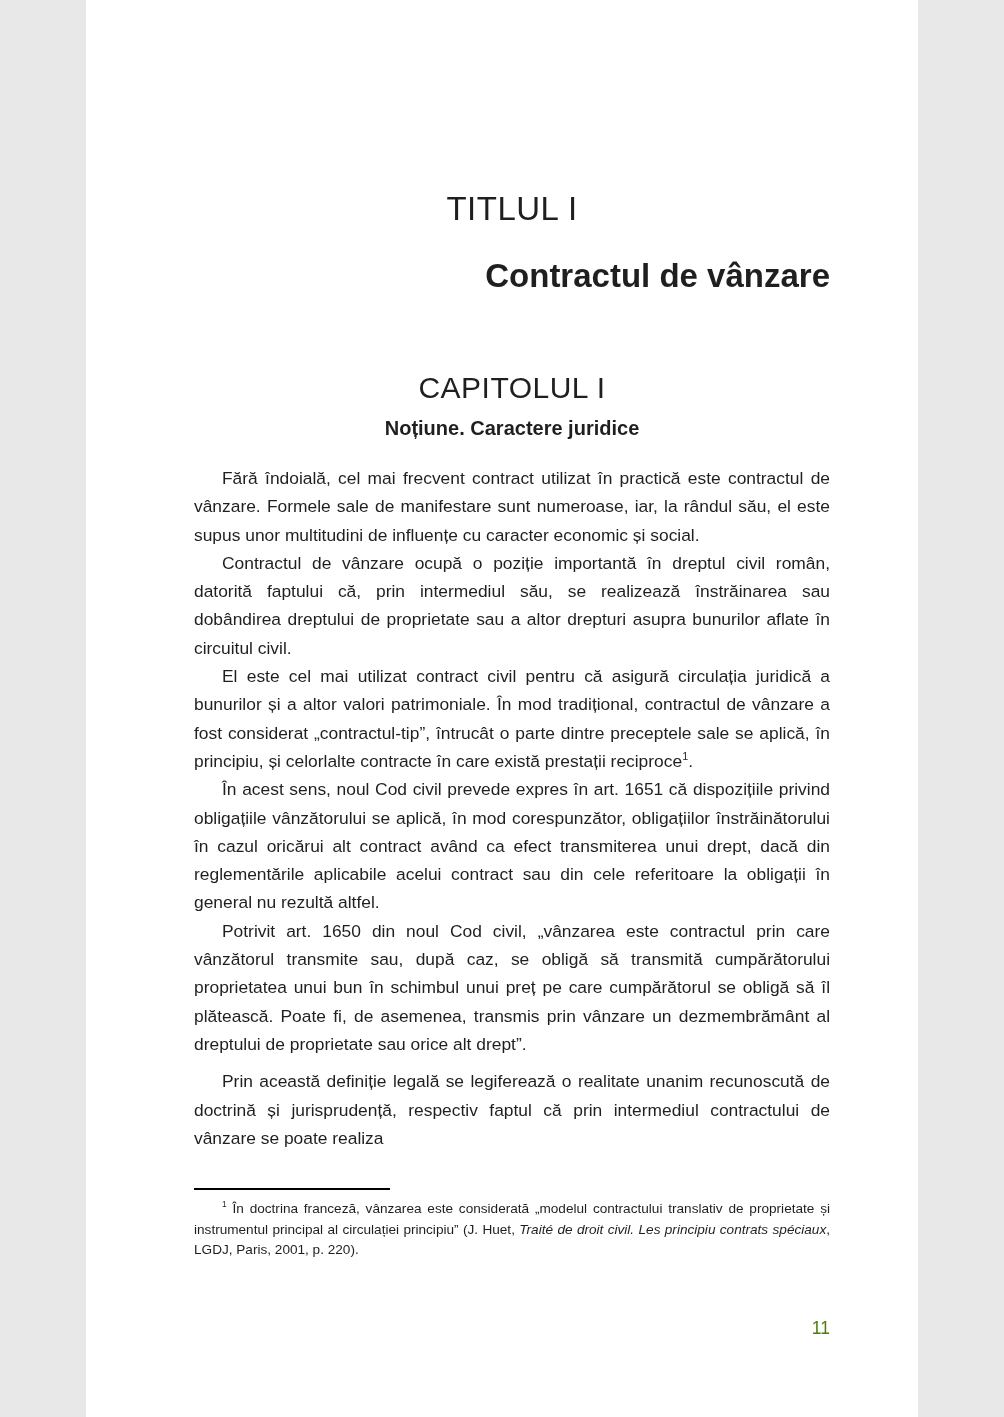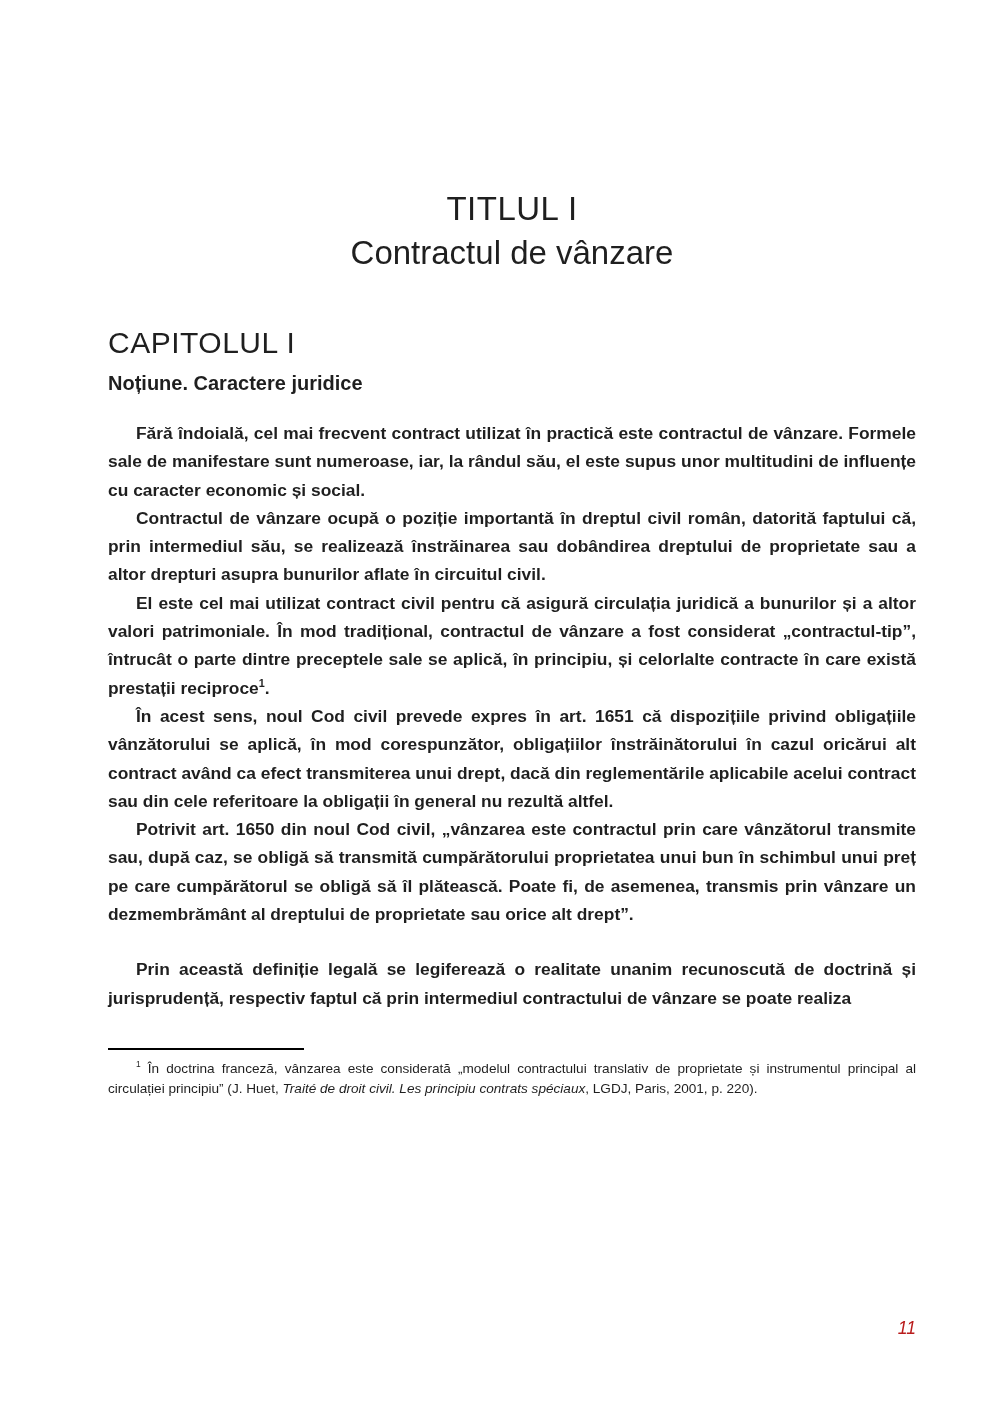--- a/index.html
+++ b/index.html
@@ -2,21 +2,21 @@
 <html lang="ro"><head>
 <meta charset="utf-8">
 <style>
   html, body {
     margin: 0;
     padding: 0;
     background: #e8e8e8;
   }
   .page {
     position: relative;
-    width: 1004px;
+    width: 832px;
     height: 1417px;
     margin: 0 auto;
     background: #ffffff;
     font-family: "Liberation Sans", sans-serif;
     color: #1f1f1f;
     box-sizing: border-box;
     overflow: hidden;
   }
   .content {
     position: absolute;
@@ -28,25 +28,27 @@
     text-align: center;
     margin-top: 190px;
   }
   .title-line1 {
     font-size: 33px;
     font-weight: 400;
     letter-spacing: 0.5px;
   }
   .title-line2 {
     font-size: 33px;
-    font-weight: 400;
-    margin-top: 6px;
+    font-weight: 700;
+    margin-top: 29px;
+    text-align: right;
   }
   .chapter-block {
-    margin-top: 54px;
+    text-align: center;
+    margin-top: 76px;
   }
   .chapter-line1 {
     font-size: 30px;
     font-weight: 400;
     letter-spacing: 0.5px;
   }
   .chapter-line2 {
     font-size: 20px;
     font-weight: 700;
     margin-top: 12px;
@@ -55,28 +57,27 @@
     font-size: 21px;
     font-weight: 700;
     margin-top: 70px;
     margin-left: 28px;
   }
   .body-text {
     margin-top: 24px;
     font-size: 17.4px;
     line-height: 28.3px;
     text-align: justify;
-    font-weight: bold;
   }
   .body-text p {
     margin: 0;
     text-indent: 28px;
   }
   .body-text p.spaced-before {
-    margin-top: 27px;
+    margin-top: 9px;
   }
   sup.fn-ref {
     font-size: 0.62em;
     line-height: 0;
     vertical-align: super;
   }
   .footnote-rule {
     width: 196px;
     height: 2px;
     background: #000000;
@@ -93,22 +94,21 @@
     text-indent: 28px;
   }
   .footnote .italic {
     font-style: italic;
   }
   .page-number {
     position: absolute;
     right: 88px;
     bottom: 78px;
     font-size: 17.5px;
-    color: #b91c1c;
-    font-style: italic;
+    color: #4d7c0f;
   }
 </style>
 </head>
 <body>
 
 <div class="page">
   <div class="content">
 
     <div class="title-block">
       <div class="title-line1">TITLUL I</div>

